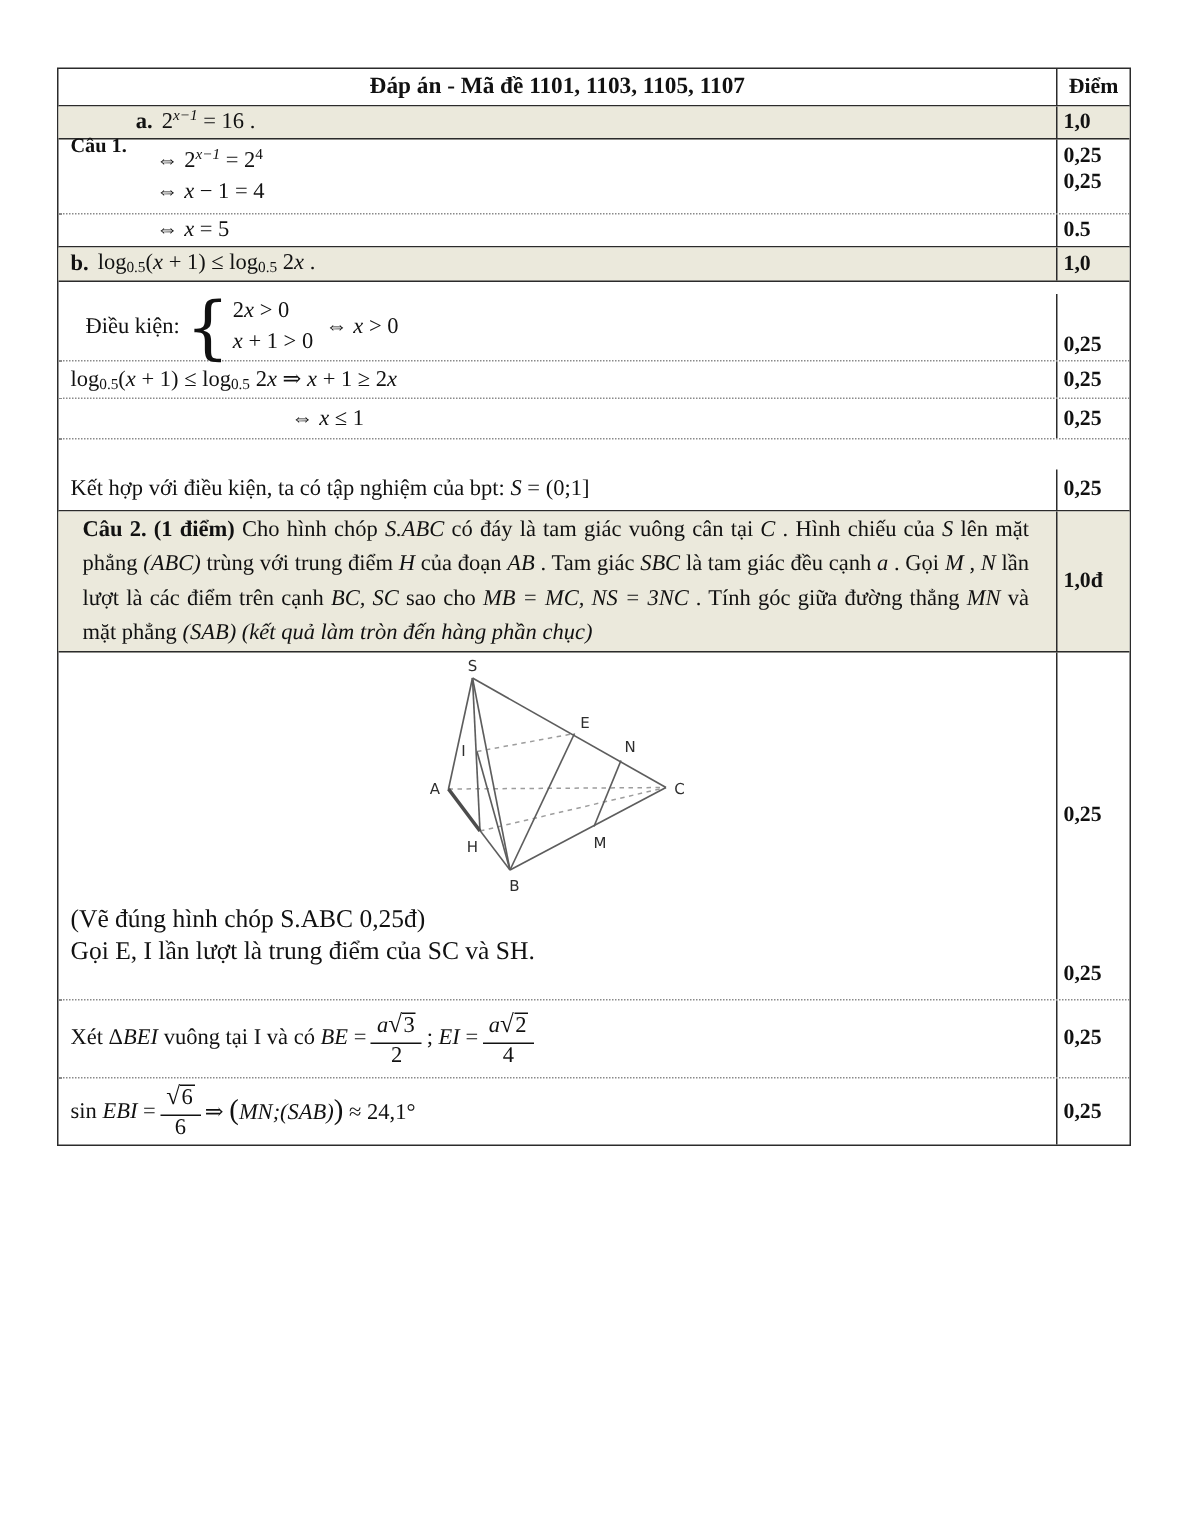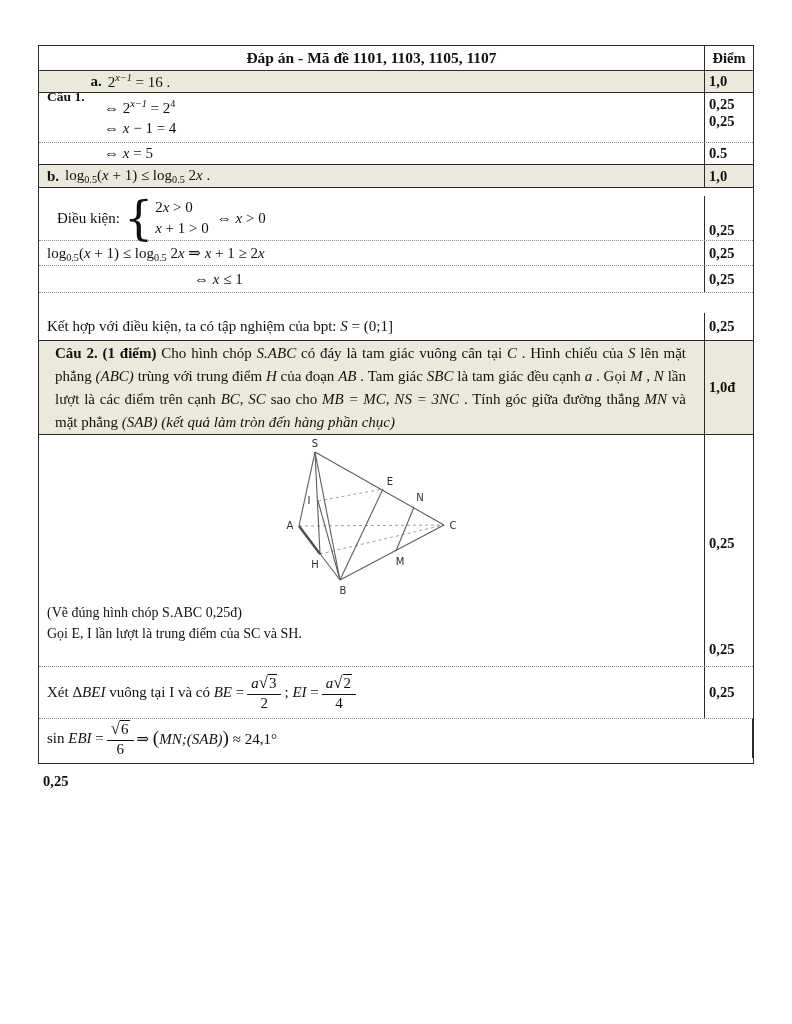--- a/index.html
+++ b/index.html
@@ -4,21 +4,21 @@
 <style>
   * { box-sizing: border-box; margin: 0; padding: 0; }
   html,body { background:#ffffff; }
   body { font-family:"Liberation Serif","DejaVu Serif",serif; color:#111; }
   .page { position:relative; width:792px; height:1024px; background:#fff; overflow:hidden; }
 
   .anskey { position:absolute; left:38px; top:45px; width:716px;
             border:1.5px solid #2b2b2b; background:#fff; }
   .row { display:flex; border-bottom:1px solid #2b2b2b; }
   .row.dotted { border-bottom:1px dotted #8a8a8a; }
-  .row:last-child { border-bottom:none;flex-direction:column; }
+  .row:last-child { border-bottom:none; }
   .cell { flex:1; border-right:1px solid #2b2b2b; padding:0 8px;
           display:flex; align-items:center; font-size:15px; min-width:0; }
   .pts { width:48px; flex:0 0 48px; font-weight:bold; font-size:14.5px;
          padding:1px 4px; display:flex; flex-direction:column; justify-content:center; }
   .pts.top { justify-content:flex-start; padding-top:3px; }
   .shade { background:#ebe9dc; }
   .center { justify-content:center; text-align:center; }
   .b { font-weight:bold; }
   .i { font-style:italic; }
   .sup { font-size:0.68em; vertical-align:0.55em; }
@@ -42,21 +42,21 @@
   .sysres { margin-left:8px; }
 
   
   .para { display:block; text-align:justify; line-height:23px; padding:5px 10px 5px 8px;
           align-self:center; }
   .cau2cell { align-items:flex-start; }
 
   
   .figcell { flex-direction:column; align-items:stretch; padding:0; }
   .figcell svg { display:block; width:668px; height:165px; margin:2px auto 0 auto; }
-  .caps { padding:0 8px; line-height:21px; font-size:14px; }
+  .caps { padding:0 8px; line-height:21px; font-size:17px; }
   .pts.figpts { position:relative; }
   .pts.figpts .p1 { position:absolute; top:100px; left:4px; }
   .pts.figpts .p2 { position:absolute; top:206px; left:4px; }
 
   
   .frac { display:inline-block; text-align:center; vertical-align:middle; margin:0 3px; line-height:1.05; }
   .frac .num { display:block; border-bottom:1.2px solid #111; padding:1px 4px 2px 4px; }
   .frac .den { display:block; padding-top:1px; }
   .sqrt { white-space:nowrap; }
   .sqrt .sign { font-size:1.12em; }

